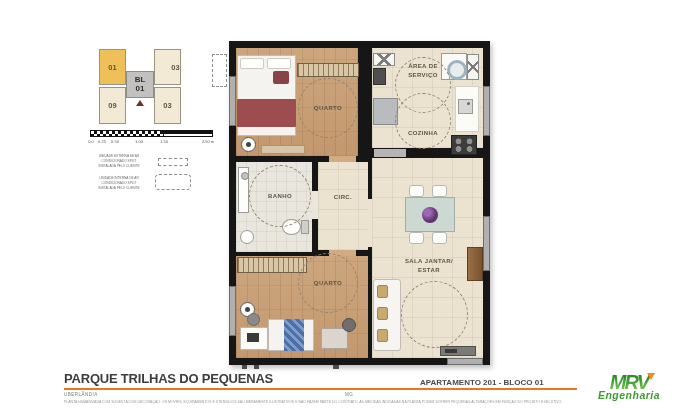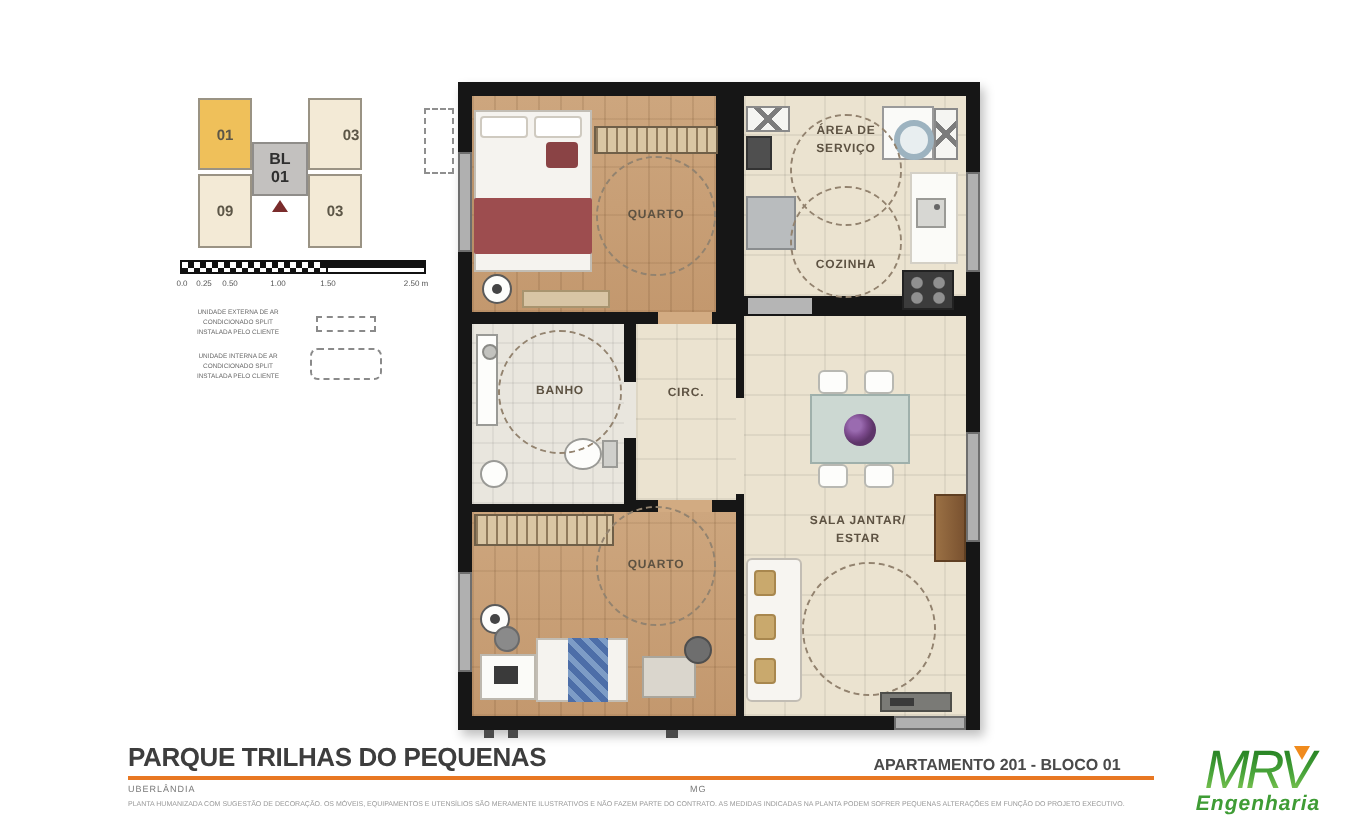--- a/index.html
+++ b/index.html
@@ -109,23 +109,23 @@
   .pillow-tan { background:#c9a96d; border:1px solid #a8874e; border-radius:2px; }
   .tvrack { background:#7a7a76; border:1px solid #4e4e4a; }
   .tvrack::after { content:""; position:absolute; left:4px; top:2px; width:12px; height:4px; background:#3a3a3a; }
   .util-mark { background:#4a4a4a; }
   .ac-dashed { border:1px dashed #8f8f8f; background:rgba(255,255,255,0.6); }
 
   
   .project-title { font-size:13px; font-weight:bold; color:#3d3d3d; letter-spacing:-0.2px; white-space:nowrap; }
   .orange-rule { background:#e87722; }
   .city { font-size:4.5px; color:#7a7a7a; letter-spacing:.5px; }
-  .apartment { font-size:8px; font-weight:bold; color:#4a4a4a; white-space:nowrap; text-align:center; }
+  .apartment { font-size:8px; font-weight:bold; color:#4a4a4a; white-space:nowrap; text-align:left; }
   .disclaimer { font-size:3.5px; color:#9a9a9a; white-space:nowrap; overflow:hidden; width:515px; }
-  .logo-mrv { font-size:27px; font-weight:400; font-style:italic; letter-spacing:-2px;
+  .logo-mrv { font-size:20px; font-weight:700; font-style:italic; letter-spacing:-2px;
               background:linear-gradient(180deg,#1e7a1e 0%,#4aa53b 55%,#8fcf5a 100%);
               -webkit-background-clip:text; background-clip:text; color:transparent; line-height:1; }
   .logo-wedge { width:0; height:0; border-left:4px solid transparent; border-right:4px solid transparent;
                 border-top:7px solid #f08b1d; }
   .logo-sub { font-size:10.5px; font-weight:bold; font-style:italic; color:#3f9c35;
               letter-spacing:.5px; text-align:center; line-height:1; }
 </style>
 </head>
 <body>
 

